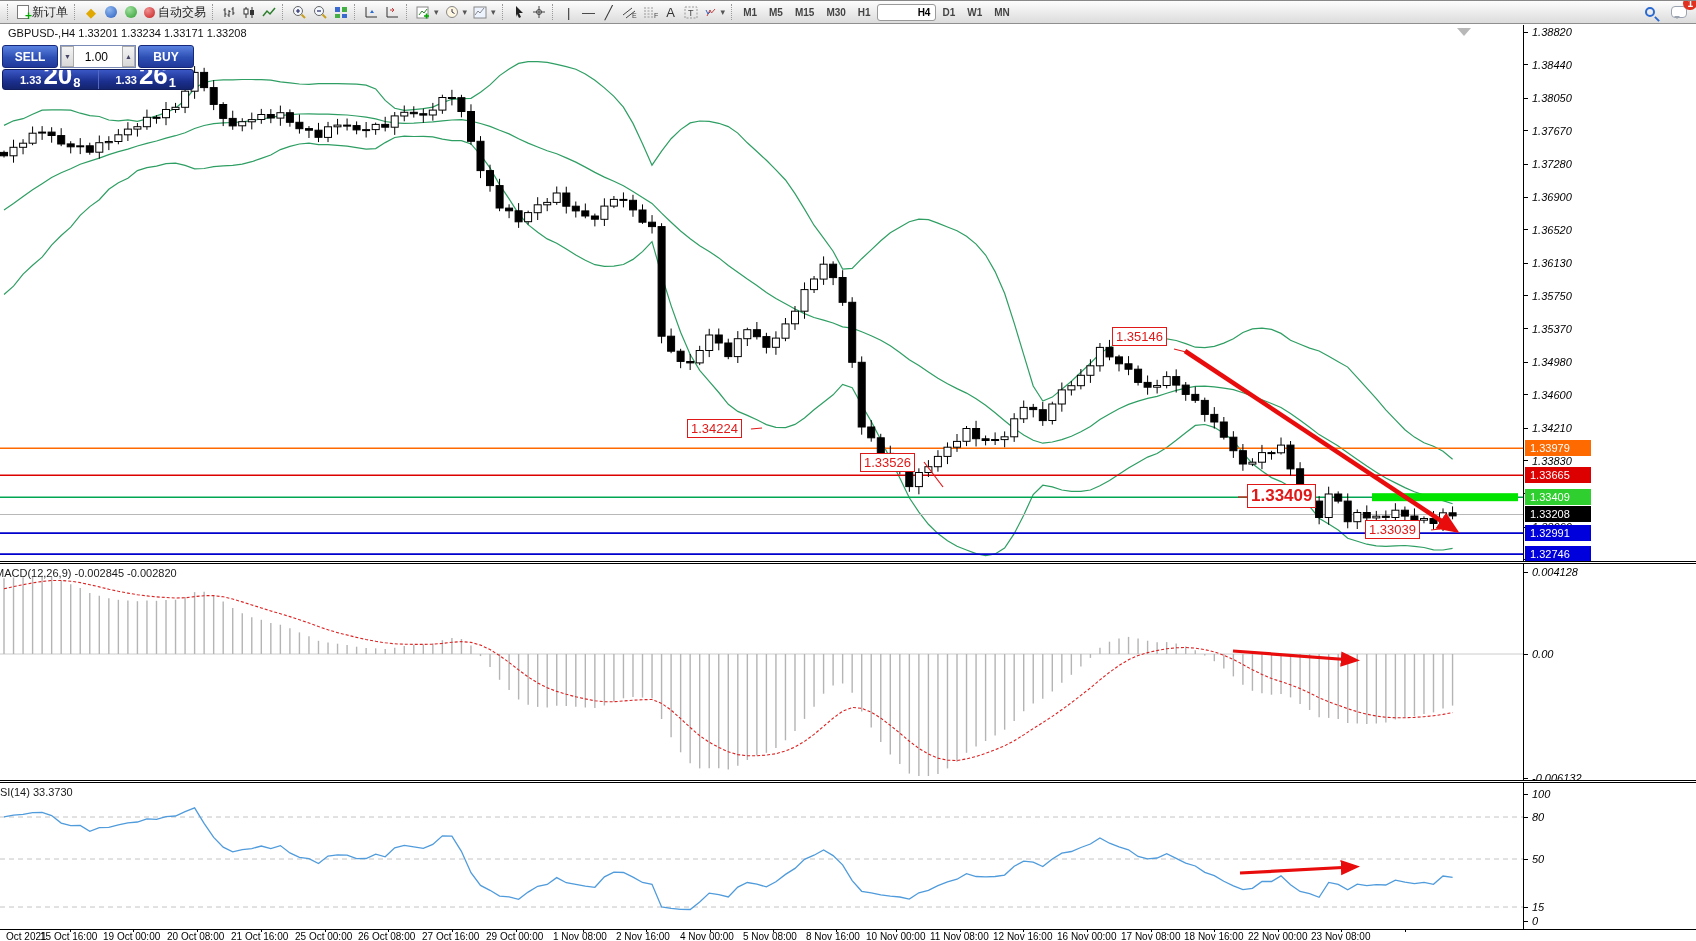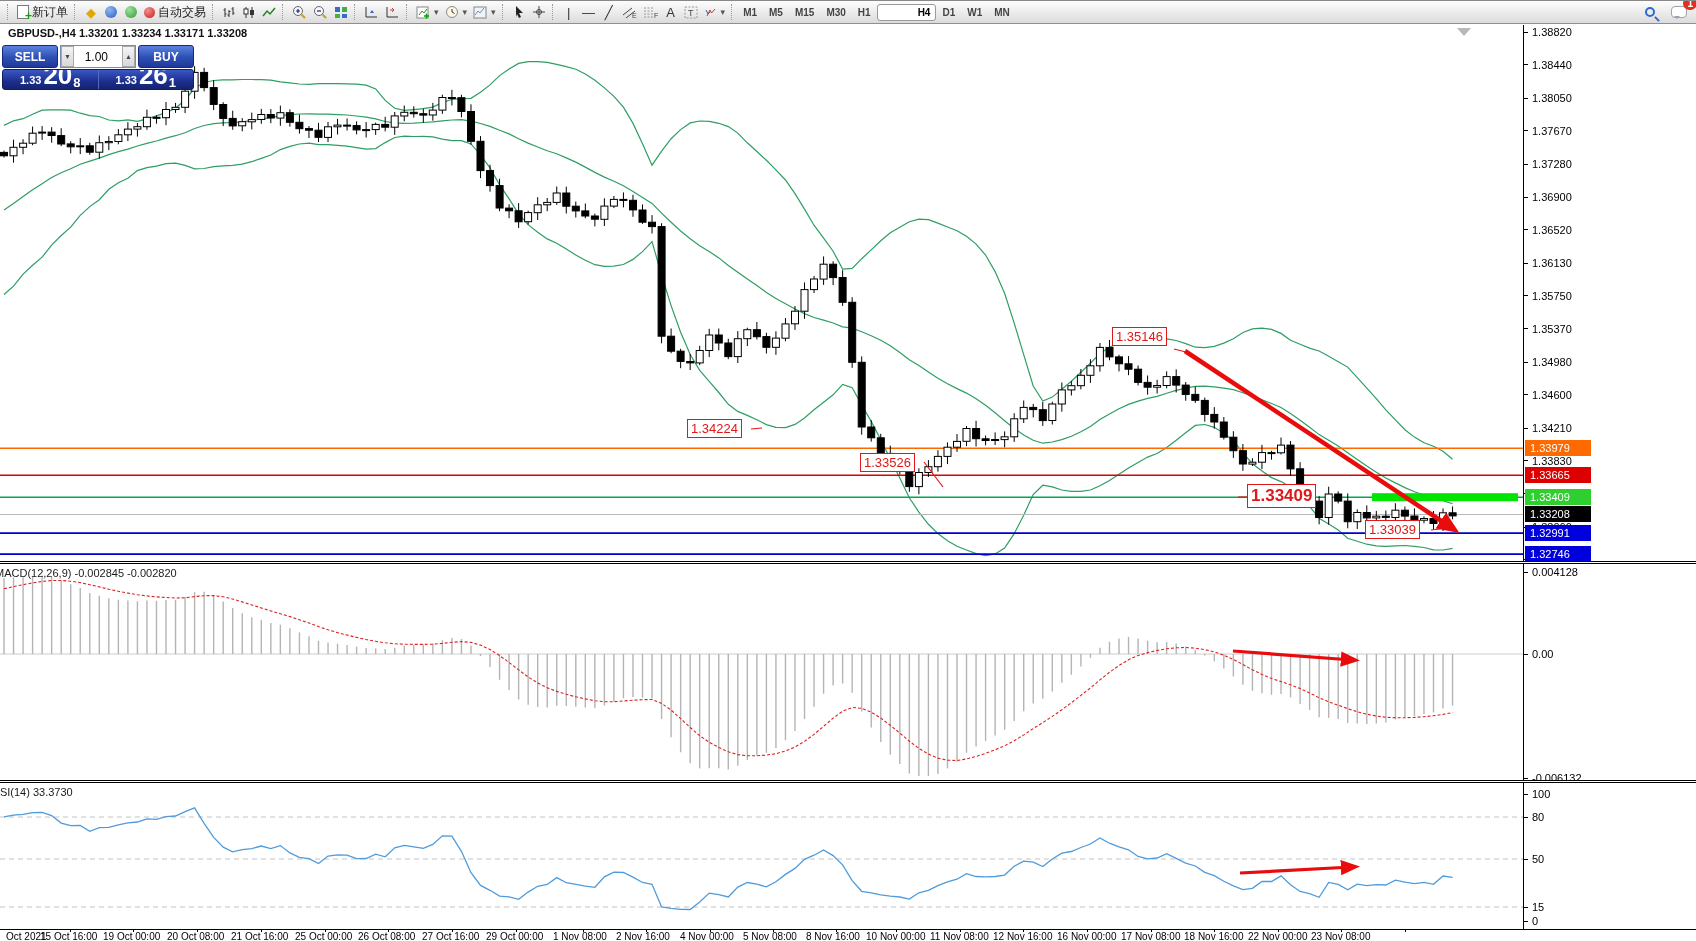--- a/index.html
+++ b/index.html
@@ -25,31 +25,31 @@
   .toolbar-right{ position:absolute; right:6px; top:1px; display:flex; align-items:center; gap:8px; }
   .badge{ position:absolute; right:-7px; top:-5px; background:#e03020; color:#fff; font-size:10px;
           font-weight:bold; border-radius:8px; padding:0 4px; height:13px; line-height:13px; }
   .bubble{ width:16px; height:12px; border:1.5px solid #9aa4b0; border-radius:4px; position:relative; background:#fff;}
   .bubble::after{ content:""; position:absolute; left:2px; bottom:-5px; border:3px solid transparent;
                   border-top-color:#9aa4b0; }
   .mag{ width:10px; height:10px; border:2px solid #2a6ad0; border-radius:50%; position:relative; }
   .mag::after{ content:""; position:absolute; width:6px; height:2px; background:#2a6ad0;
                transform:rotate(45deg); left:7px; top:9px; }
   
-  .ohlc-header{ position:absolute; left:8px; top:26px; font-size:11px; font-weight:bold; color:#111; z-index:6; }
+  .ohlc-header{ position:absolute; left:8px; top:26px; font-size:11px; font-weight:normal; color:#111; z-index:6; }
   .shift-marker{ position:absolute; left:1457px; top:27px; width:0; height:0; z-index:6;
     border-left:7px solid transparent; border-right:7px solid transparent; border-top:8px solid #b8b8b8; }
   svg.pane{ position:absolute; left:0; background:#fff; }
   .sep-h{ position:absolute; left:0; width:1696px; height:3px; background:#fff;
           border-top:1px solid #000; border-bottom:1px solid #000; z-index:5; }
   .axis-line{ position:absolute; left:0; top:928px; width:1696px; height:1px; background:#000; z-index:5; }
   .vscale-border{ position:absolute; left:1523px; top:24px; width:1px; height:905px; background:#000; z-index:4; }
   
   .right-scale{ position:absolute; left:1523px; top:0; width:173px; height:941px; z-index:4; }
-  .ptick{ position:absolute; font-size:11px; color:#000; left:9px; white-space:nowrap; }
+  .ptick{ position:absolute; font-size:11px; color:#000; left:9px; white-space:nowrap;font-style:italic; }
   .ptickmark{ position:absolute; left:0; width:5px; height:1px; background:#000; }
   .chip{ position:absolute; left:2px; width:66px; height:16px; line-height:16px; padding-left:5px;
          font-size:11px; color:#fff; }
   
   .pane-label{ position:absolute; font-size:11px; color:#1a1a1a; z-index:6; white-space:nowrap; }
   
   .anno{ position:absolute; border:1px solid #e01818; color:#e01818; background:#fff;
          font-size:13px; padding:0 3px; line-height:17px; z-index:7; white-space:nowrap; }
   .anno.big{ font-size:17px; font-weight:bold; line-height:22px; }
   

